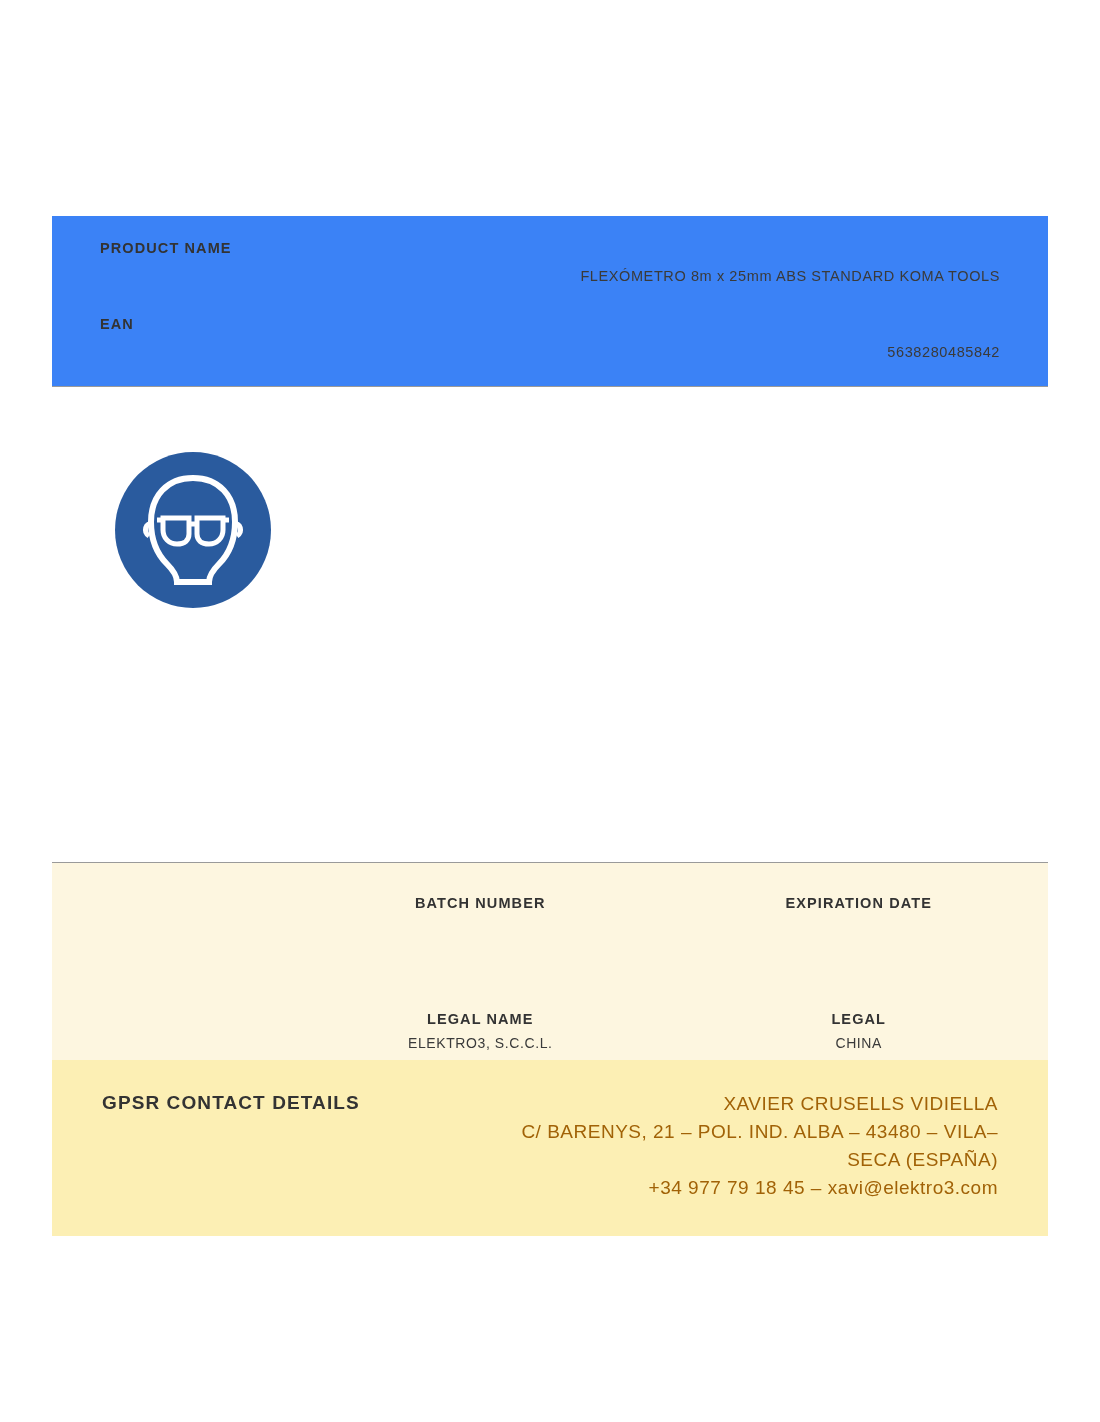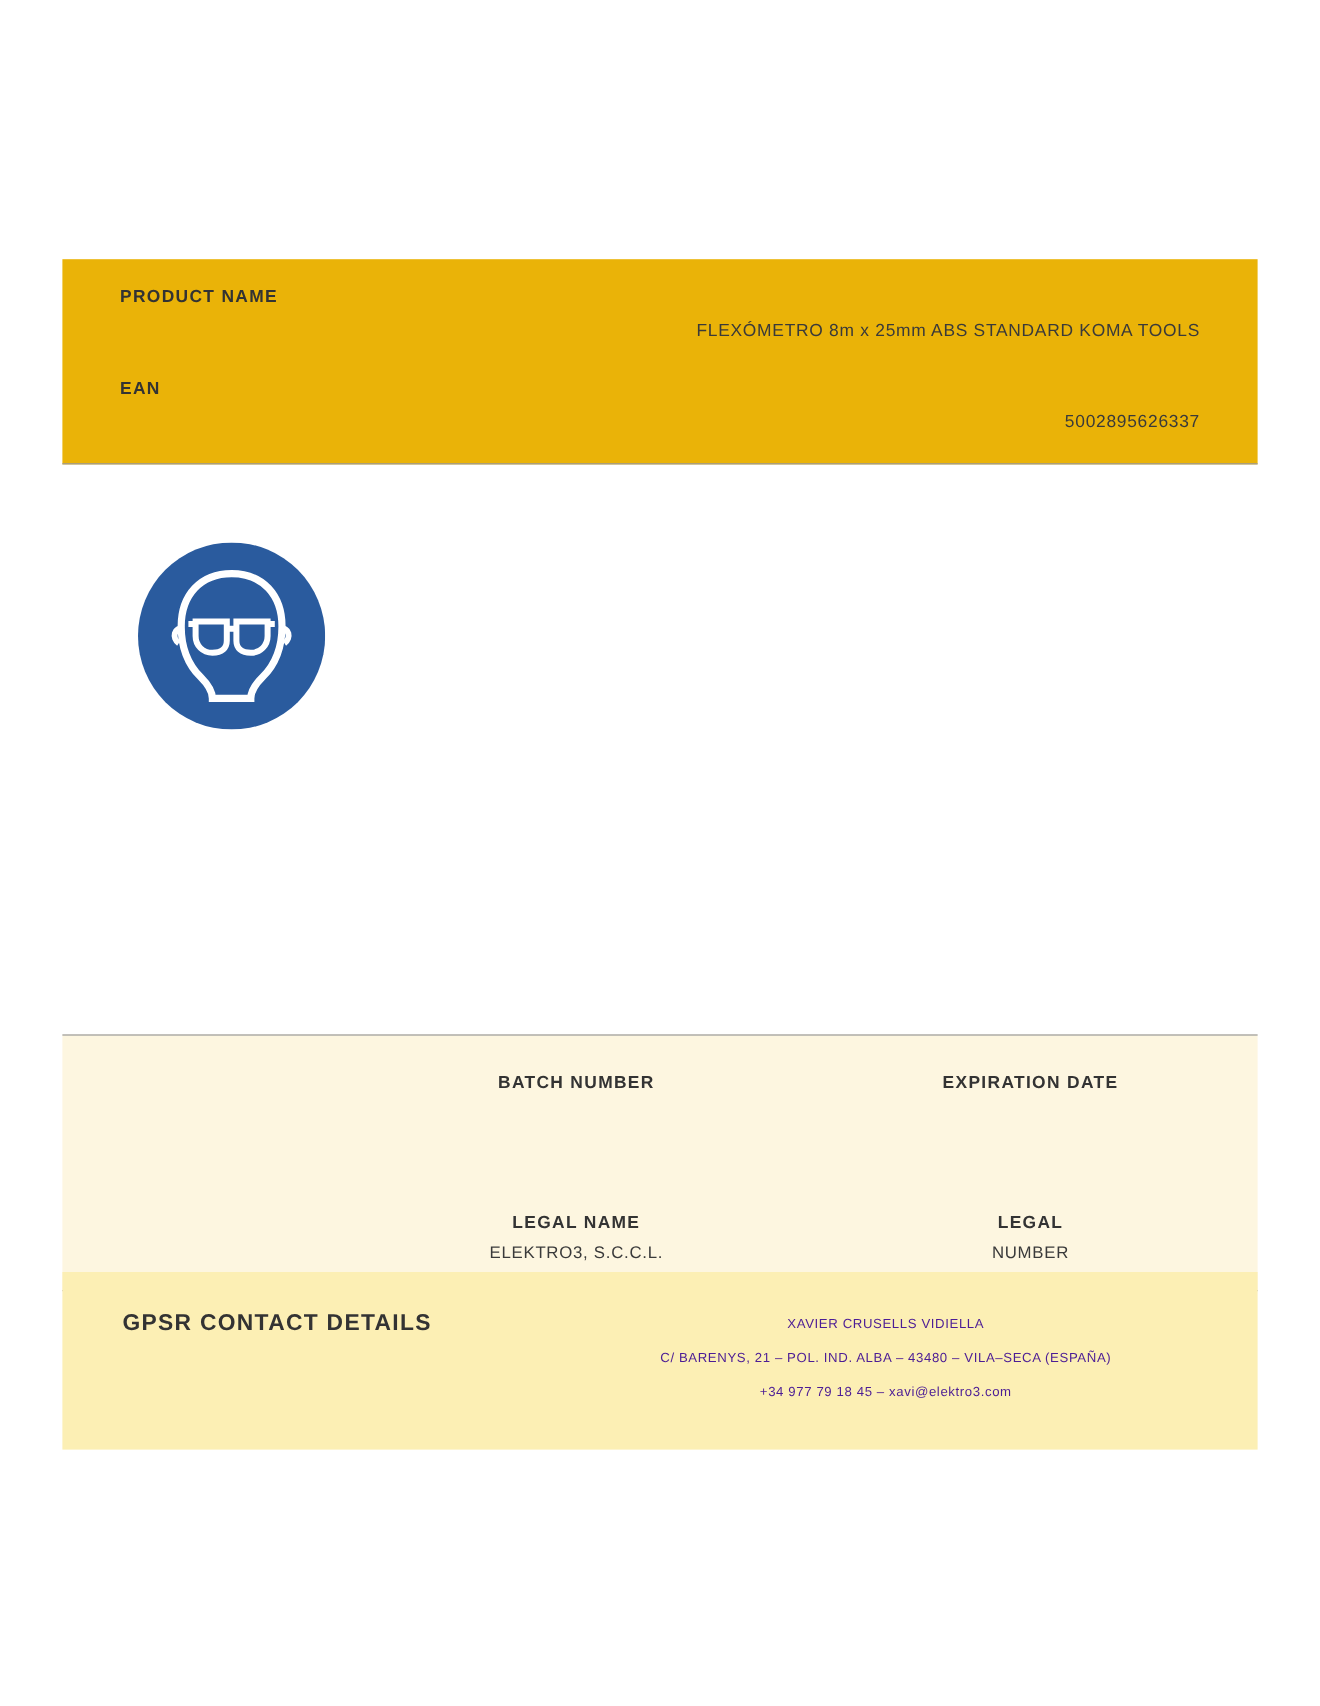--- a/index.html
+++ b/index.html
@@ -23,21 +23,21 @@
     height: 1422px;
     background: #ffffff;
   }
 
   
   .product-block {
     position: absolute;
     left: 52px;
     top: 216px;
     width: 996px;
-    background: #eab308;
+    background: #3b82f6;
     border-bottom: 1px solid #9a9a9a;
     box-sizing: border-box;
     padding: 24px 48px 26px 48px;
   }
   .field-label {
     font-size: 14.5px;
     font-weight: bold;
     letter-spacing: 1.1px;
     color: #333333;
     margin: 0 0 12px 0;
@@ -125,38 +125,37 @@
     letter-spacing: 1.1px;
     color: #333333;
     width: 42%;
     padding-top: 2px;
   }
   .gpsr-lines {
     width: 58%;
     text-align: right;
   }
   .gpsr-line {
-    font-size: 11px;
+    font-size: 19px;
     letter-spacing: 0.5px;
-    color: #4c1d95;
+    color: #a16207;
     line-height: 28px;
-    text-align: center;
   }
 </style>
 </head>
 <body>
 
 <div class="page">
 
   <div class="product-block">
     <p class="field-label">PRODUCT NAME</p>
     <p class="field-value">FLEXÓMETRO 8m x 25mm ABS STANDARD KOMA TOOLS</p>
     <div class="spacer-lg"></div>
     <p class="field-label">EAN</p>
-    <p class="field-value">5002895626337</p>
+    <p class="field-value">5638280485842</p>
   </div>
 
   <div class="picto-area">
     <div class="picto">
       <svg viewBox="0 0 156 156" width="156" height="156" aria-hidden="true">
         <circle cx="78" cy="78" r="78" fill="#2a5b9e"></circle>
 
         <path d="M78 26 C 52 26, 36 44, 36 70 C 36 88, 42 102, 52 112 C 58 118, 62 124, 62 130
                  L 94 130 C 94 124, 98 118, 104 112 C 114 102, 120 88, 120 70 C 120 44, 104 26, 78 26 Z" fill="none" stroke="#ffffff" stroke-width="6"></path>
 
@@ -190,21 +189,21 @@
     <div class="row-gap"></div>
 
     <div class="info-row">
       <div class="info-col col-a"></div>
       <div class="info-col col-b">
         <div class="col-head">LEGAL NAME</div>
         <div class="col-val">ELEKTRO3, S.C.C.L.</div>
       </div>
       <div class="info-col col-c">
         <div class="col-head">LEGAL</div>
-        <div class="col-val">NUMBER</div>
+        <div class="col-val">CHINA</div>
       </div>
     </div>
   </div>
 
   <div class="gpsr-block">
     <div class="gpsr-label">GPSR CONTACT DETAILS</div>
     <div class="gpsr-lines">
       <div class="gpsr-line">XAVIER CRUSELLS VIDIELLA</div>
       <div class="gpsr-line">C/ BARENYS, 21 – POL. IND. ALBA – 43480 – VILA–SECA (ESPAÑA)</div>
       <div class="gpsr-line">+34 977 79 18 45 – xavi@elektro3.com</div>

